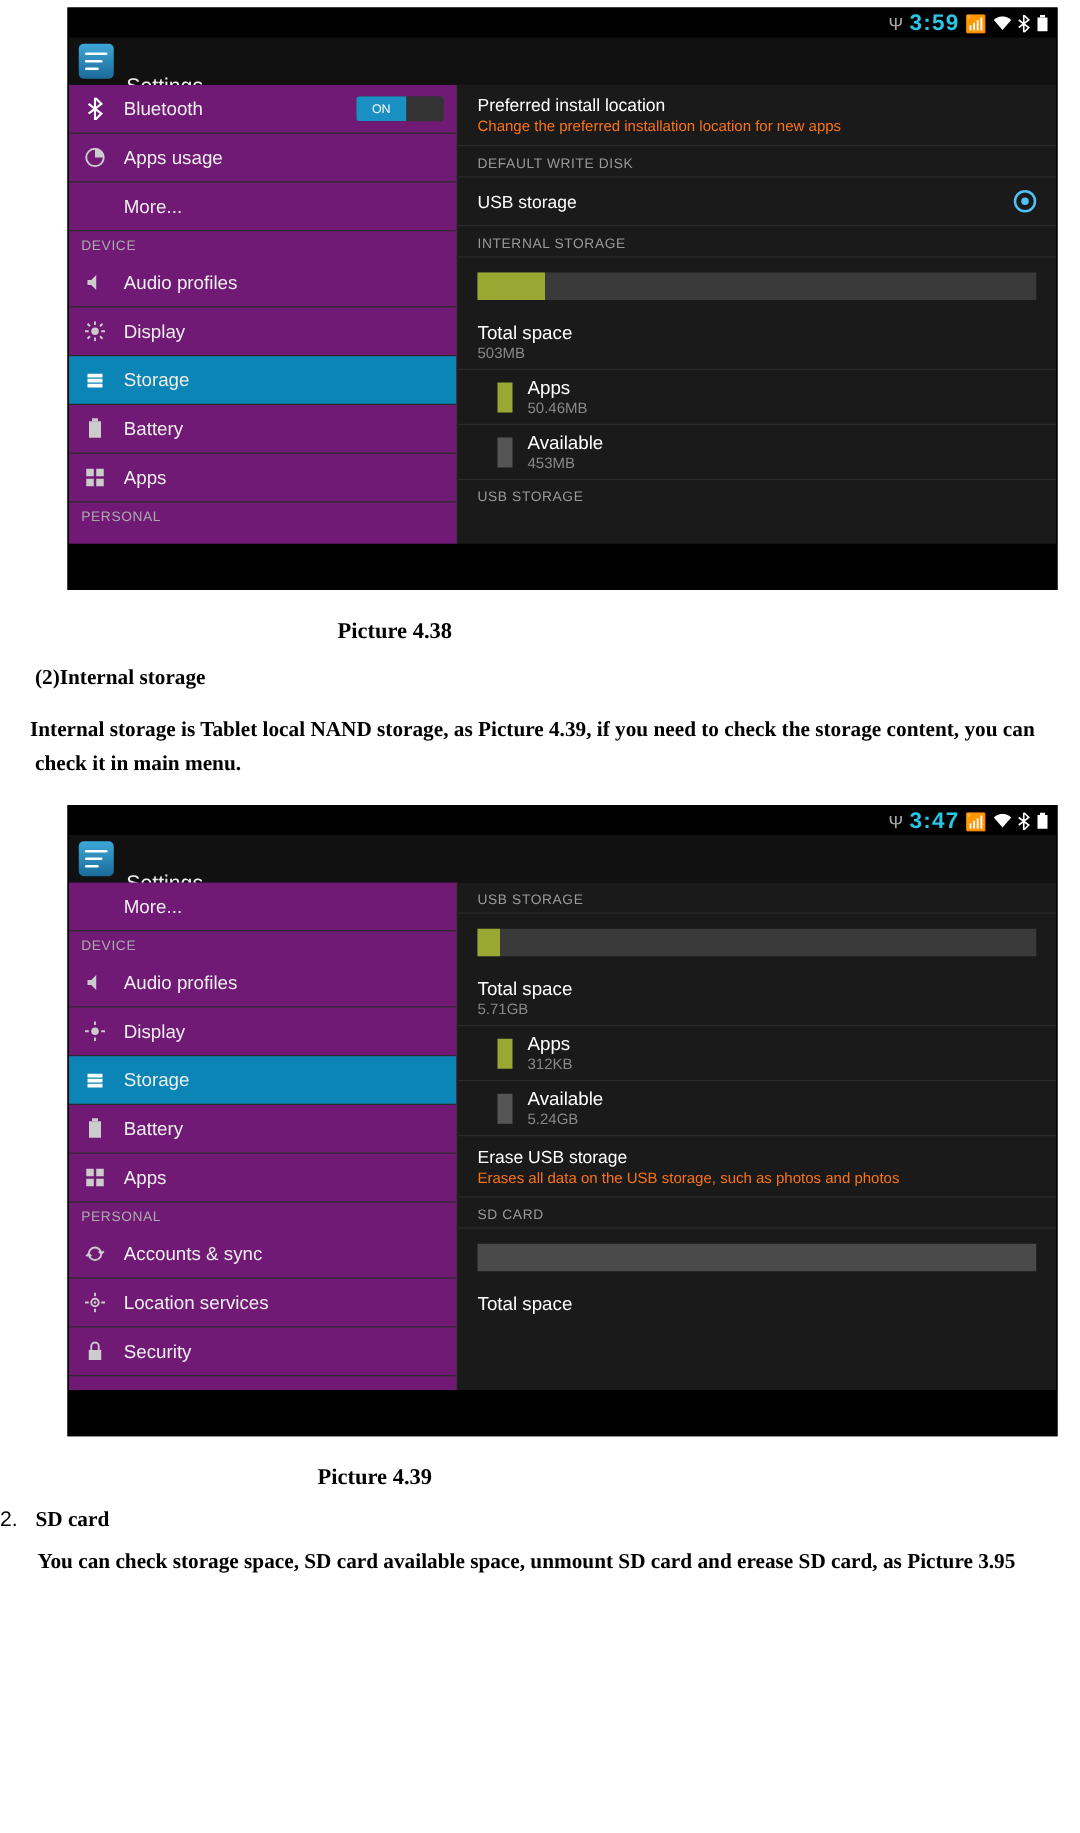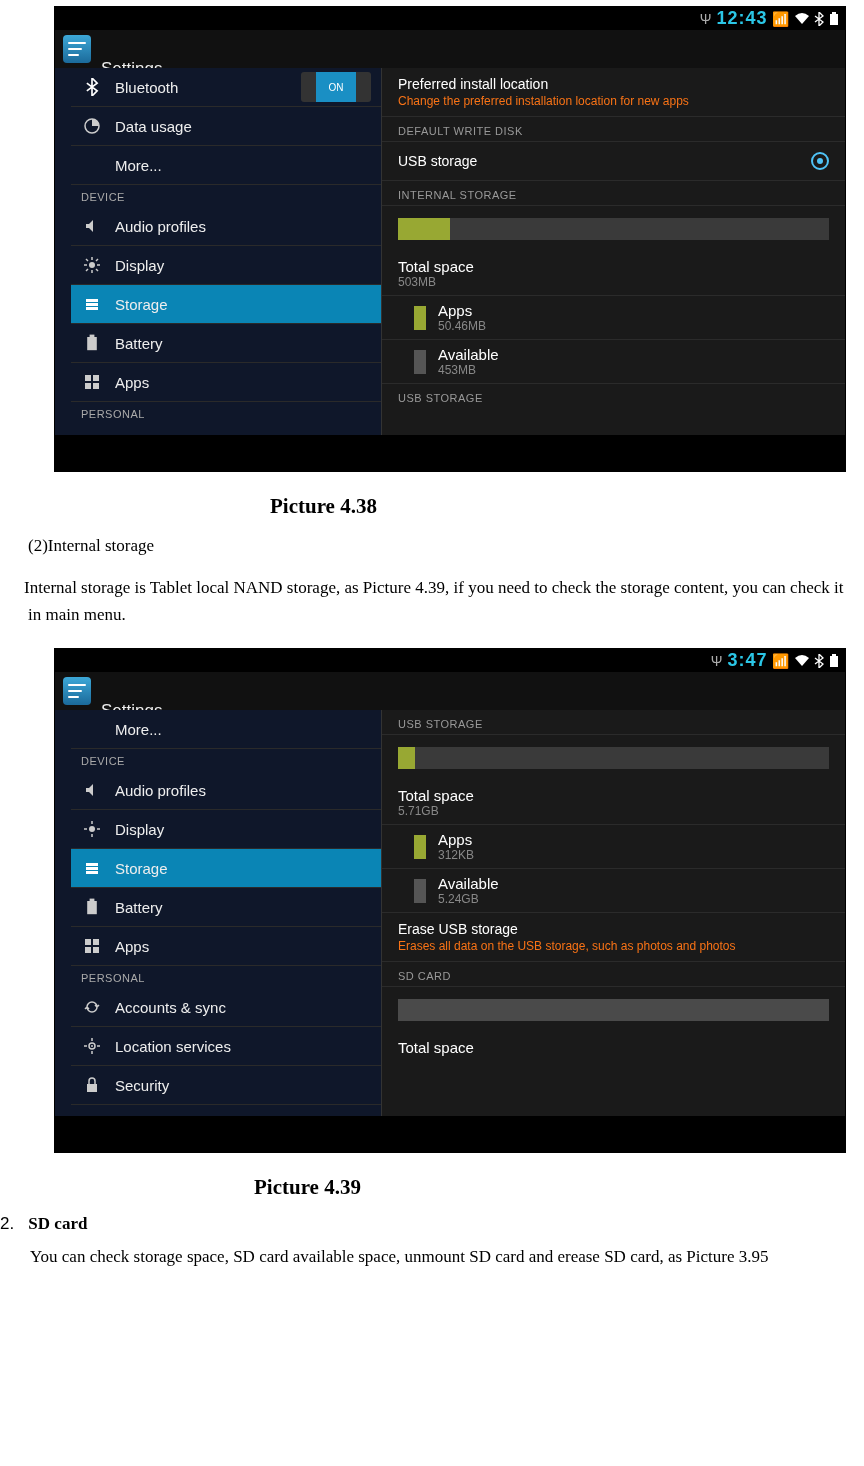--- a/index.html
+++ b/index.html
@@ -89,25 +89,24 @@
   }
   .two-col {
     display: flex;
     height: 367px;
   }
   .two-col.tall {
     height: 406px;
   }
   .left-col {
     width: 310px;
-    background: #0f172a;
+    background: #701a75;
     border-right: 1px solid #333;
     overflow: hidden;
     font-size: 15px;
-    padding-left: 16px;
   }
   .left-item {
     display: flex;
     align-items: center;
     height: 38px;
     padding: 0 10px;
     border-bottom: 1px solid #2a2a2a;
     gap: 12px;
     color: #eee;
   }
@@ -117,26 +116,26 @@
   .left-section-label {
     font-size: 11px;
     color: #aaa;
     padding: 6px 10px 4px 10px;
     text-transform: uppercase;
     letter-spacing: 0.5px;
   }
   .toggle {
     margin-left: auto;
     width: 70px;
-    height: 30px;
+    height: 20px;
     background: #333;
     border-radius: 3px;
     display: flex;
     align-items: center;
-    justify-content: center;
+    justify-content: flex-start;
     overflow: hidden;
   }
   .toggle-on {
     width: 40px;
     height: 100%;
     background: #1a8fc4;
     display: flex;
     align-items: center;
     justify-content: center;
     font-size: 10px;
@@ -224,25 +223,26 @@
     color: #fff;
   }
   .storage-info .val {
     font-size: 12px;
     color: #888;
   }
   .caption {
     text-align: left;
     margin: 22px 0 14px 270px;
     font-weight: bold;
-    font-size: 21px;
+    font-size: 18px;
   }
   .prose {
     margin: 0 8px 16px 28px;
     line-height: 1.55;
+    font-weight: bold;
   }
   .prose.indent {
     text-indent: 18px;
   }
   .prose.flush {
     margin-left: 0;
   }
   .list-num {
     margin: 8px 0 10px 0;
     font-family: Arial, sans-serif;
@@ -264,21 +264,21 @@
 </head>
 <body>
 
 <div class="page">
 
   <div class="screenshot">
 
     <div class="statusbar">
       <span class="status-usb">Ψ</span>
       <span class="status-time">
-        <span>12:43</span>
+        <span>3:59</span>
       </span>
       <span class="status-signal">📶</span>
       <span class="status-wifi">
         <svg width="14" height="12" viewBox="0 0 14 12">
             <path d="M7 11 L0 3 Q7 -3 14 3 Z" fill="#fff"></path>
           </svg>
       </span>
       <span class="status-bt">
         <svg width="10" height="14" viewBox="0 0 10 14">
             <path d="M5 0 V14 M5 0 L9 4 L1 10 M5 14 L9 10 L1 4" stroke="#fff" stroke-width="1.3" fill="none"></path>
@@ -316,21 +316,21 @@
             <div class="toggle-on">ON</div>
           </div>
         </div>
         <div class="left-item">
           <span class="icon">
             <svg width="16" height="16" viewBox="0 0 16 16">
                 <circle cx="8" cy="8" r="7" fill="none" stroke="#ccc" stroke-width="1.5"></circle>
                 <path d="M8 1 A7 7 0 0 1 15 8 L8 8 Z" fill="#ccc"></path>
               </svg>
           </span>
-          <span>Data usage</span>
+          <span>Apps usage</span>
         </div>
         <div class="left-item">
           <span class="icon"></span>
           <span>More...</span>
         </div>
         <div class="left-section-label">DEVICE</div>
         <div class="left-item">
           <span class="icon">
             <svg width="16" height="16" viewBox="0 0 16 16">
                 <path d="M2 6h3l4-4v12l-4-4H2z" fill="#ccc"></path>

